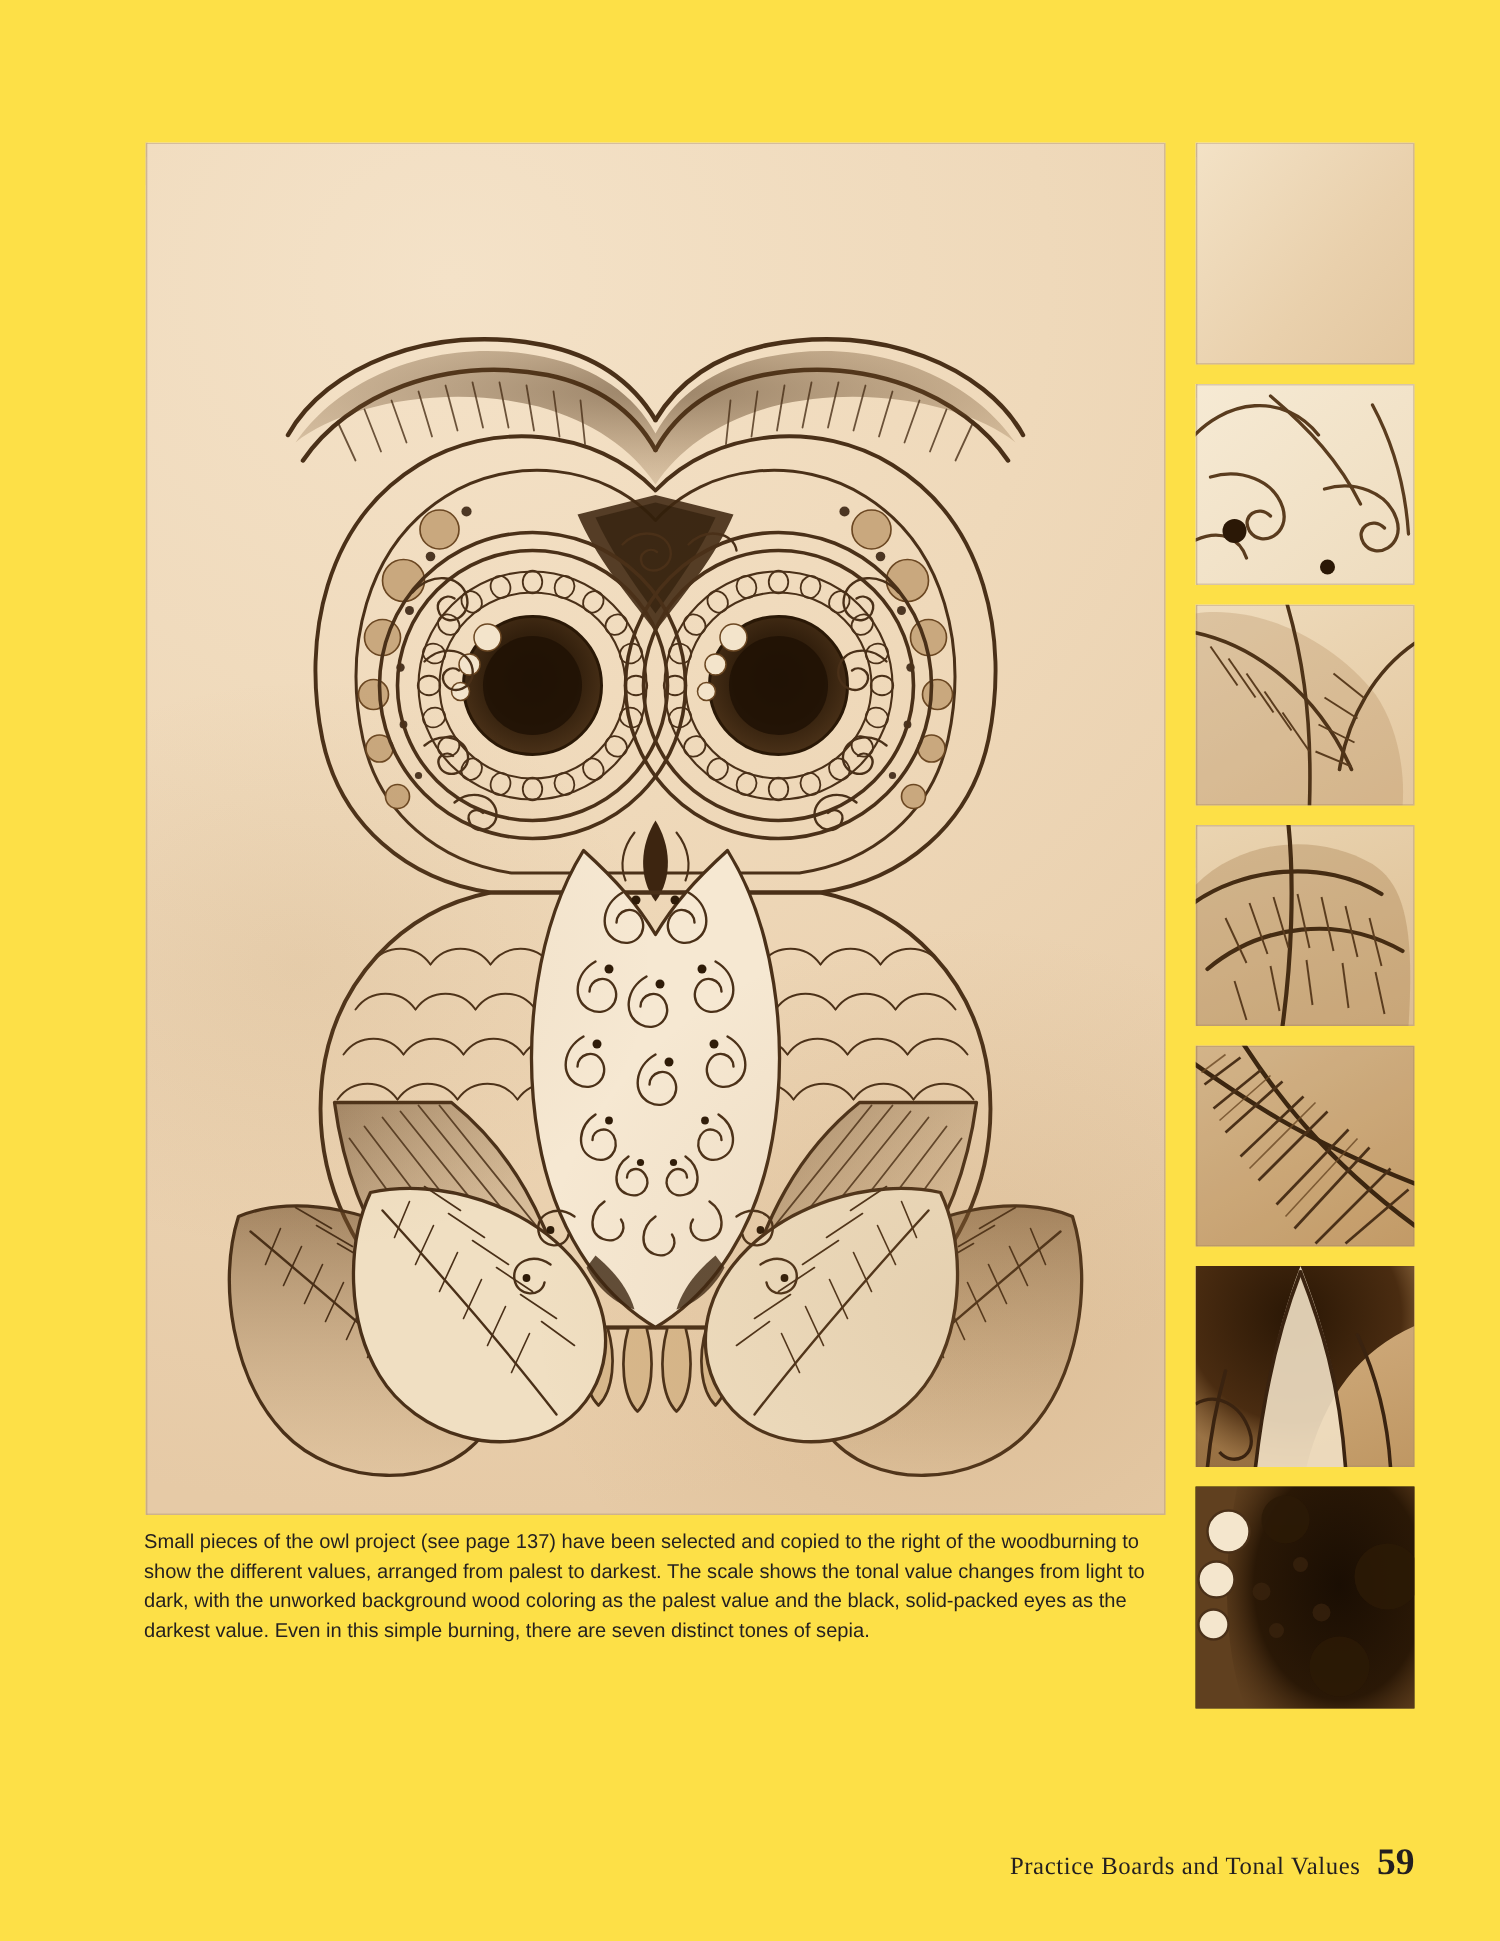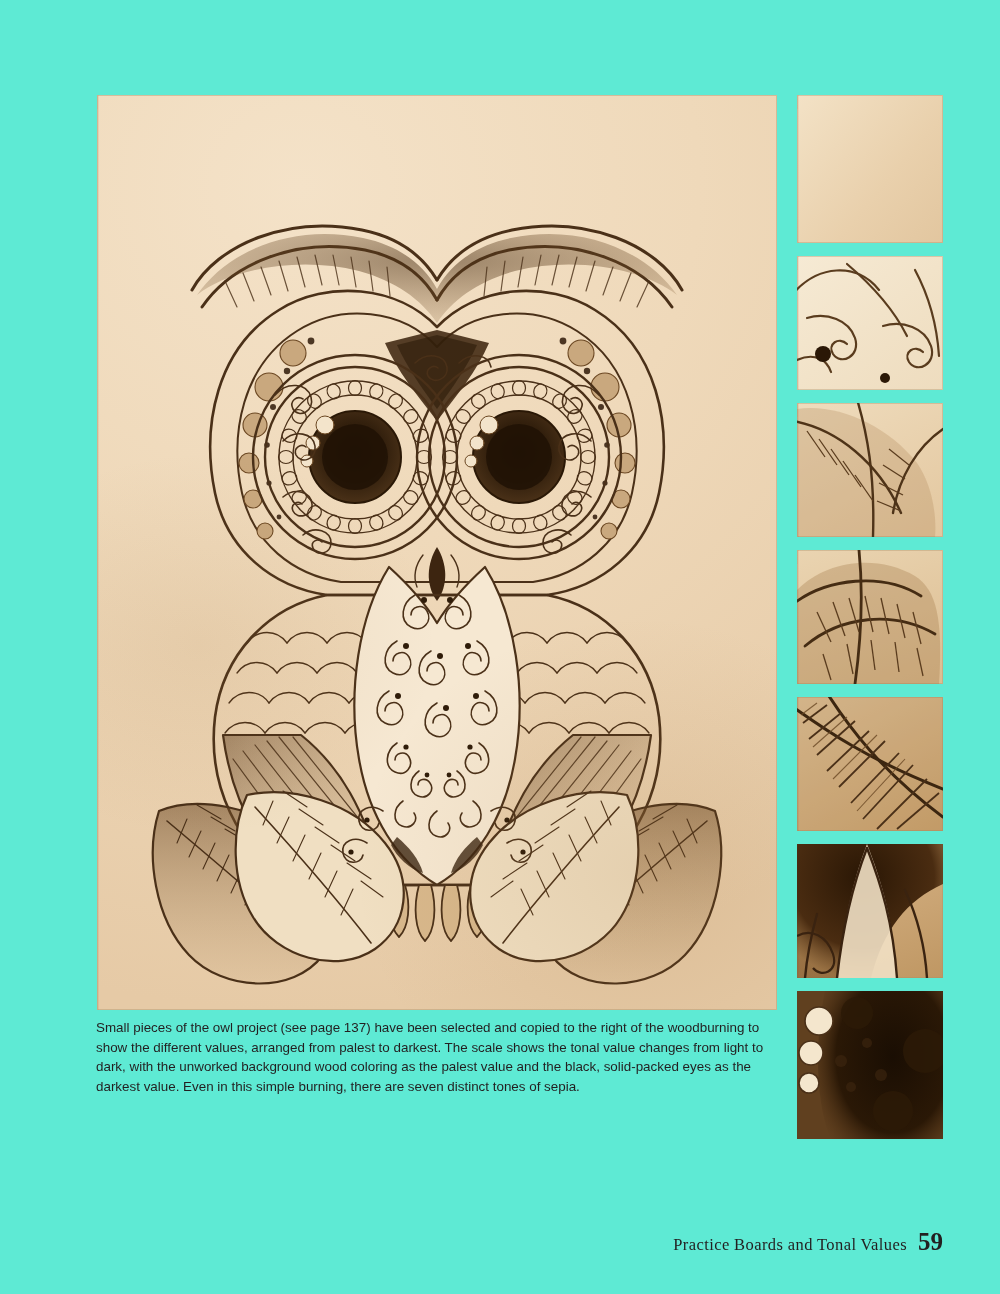--- a/index.html
+++ b/index.html
@@ -10,21 +10,21 @@
   body {
     width: 1000px;
     height: 1294px;
     position: relative;
     font-family: "Liberation Sans", sans-serif;
     overflow: hidden;
   }
   .page {
     position: absolute;
     inset: 0;
-    background: #5eead4;
+    background: #fde047;
   }
 
   
   .board {
     position: absolute;
     left: 97px;
     top: 95px;
     width: 680px;
     height: 915px;
     background:

